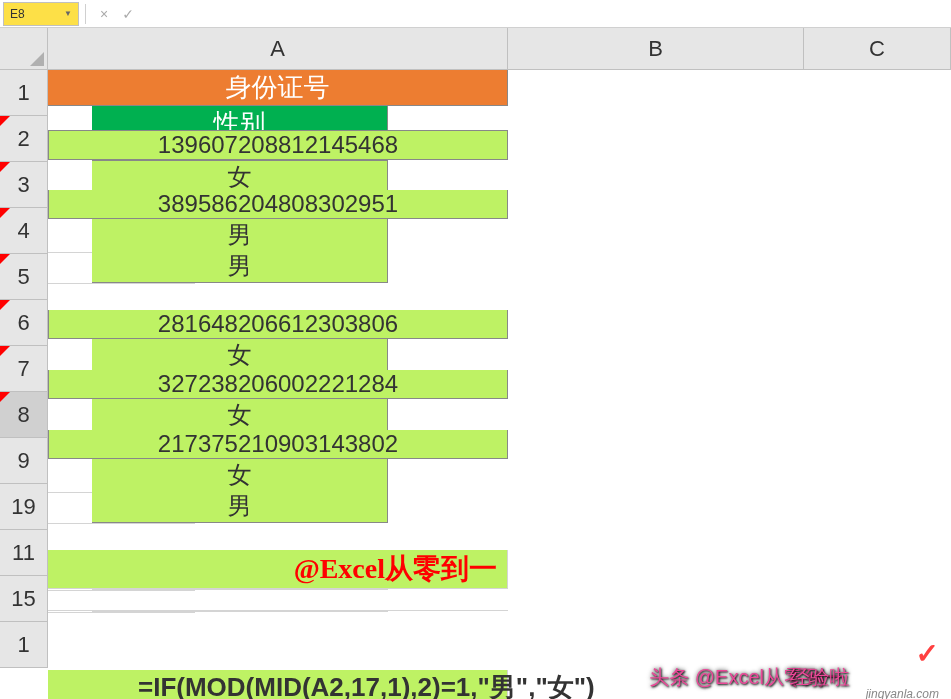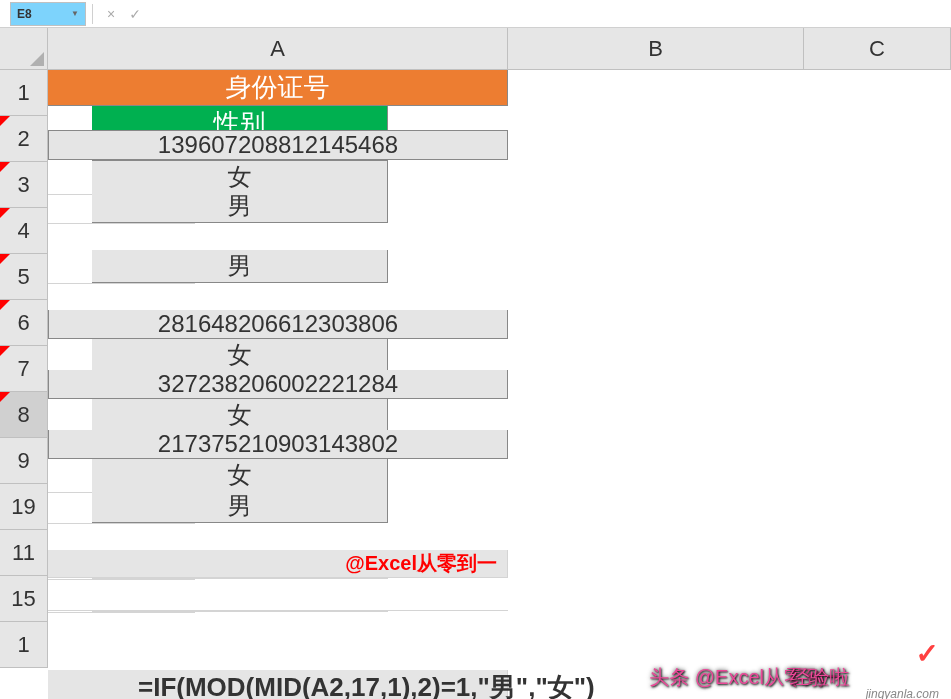--- a/index.html
+++ b/index.html
@@ -21,26 +21,25 @@
       height: 28px;
       border-bottom: 1px solid #d0d0d0;
       background: #ffffff;
     }
     .name-box {
       width: 76px;
       height: 24px;
       border: 1px solid #c0c0c0;
       font-size: 12px;
       padding: 2px 6px;
-      margin-left: 10px;
+      margin-left: 3px;
       display: flex;
       align-items: center;
       justify-content: space-between;
-      background: #7dd3fc;
-      font-weight: bold;
+      background: #fde047;
     }
     .name-box-text {
       color: #333;
     }
     .name-box-dropdown {
       font-size: 8px;
       color: #666;
     }
     .fb-separator {
       width: 1px;
@@ -149,21 +148,21 @@
       flex-direction: column;
     }
     .cell {
       border-right: 1px solid #d4d4d4;
       border-bottom: 1px solid #d4d4d4;
       display: flex;
       align-items: center;
       justify-content: center;
       font-size: 24px;
       color: #333;
-      background: #e5e5e5;
+      background: #bef264;
       overflow: visible;
       white-space: nowrap;
     }
     .cell.col-A { width: 460px; }
     .cell.col-B { width: 296px; margin-left: 44px; }
     .cell.col-C { width: 147px; }
     .header-cell-A {
       background: #ed7d31;
       color: #ffffff;
       border-right: 1px solid #888;
@@ -181,21 +180,22 @@
       border: 1px solid #888;
       border-top: none;
       border-left: none;
     }
     .data-cell.first-col {
       border-left: 1px solid #888;
     }
     .red-text {
       color: #ff0000;
       font-weight: bold;
-      font-size: 20px;
+      font-size: 28px;
+      font-family: Liberation Serif, serif;
     }
     .formula-text {
       color: #333;
       font-weight: bold;
       font-size: 26px;
       justify-content: flex-start;
       padding-left: 90px;
     }
     .watermark-area {
       position: absolute;
@@ -298,20 +298,21 @@
           <div class="cell col-A header-cell-A">身份证号</div>
           <div class="cell col-B header-cell-B">性别</div>
           <div class="cell col-C"></div>
         </div>
         <div class="cells-row first-data-row">
           <div class="cell col-A data-cell first-col">139607208812145468</div>
           <div class="cell col-B data-cell">女</div>
           <div class="cell col-C"></div>
         </div>
         <div class="cells-row">
+          <div class="cell col-A data-cell first-col">389586204808302951</div>
           <div class="cell col-B data-cell">男</div>
           <div class="cell col-C"></div>
         </div>
         <div class="cells-row">
           <div class="cell col-B data-cell">男</div>
           <div class="cell col-C"></div>
         </div>
         <div class="cells-row">
           <div class="cell col-A data-cell first-col">281648206612303806</div>
           <div class="cell col-B data-cell">女</div>

